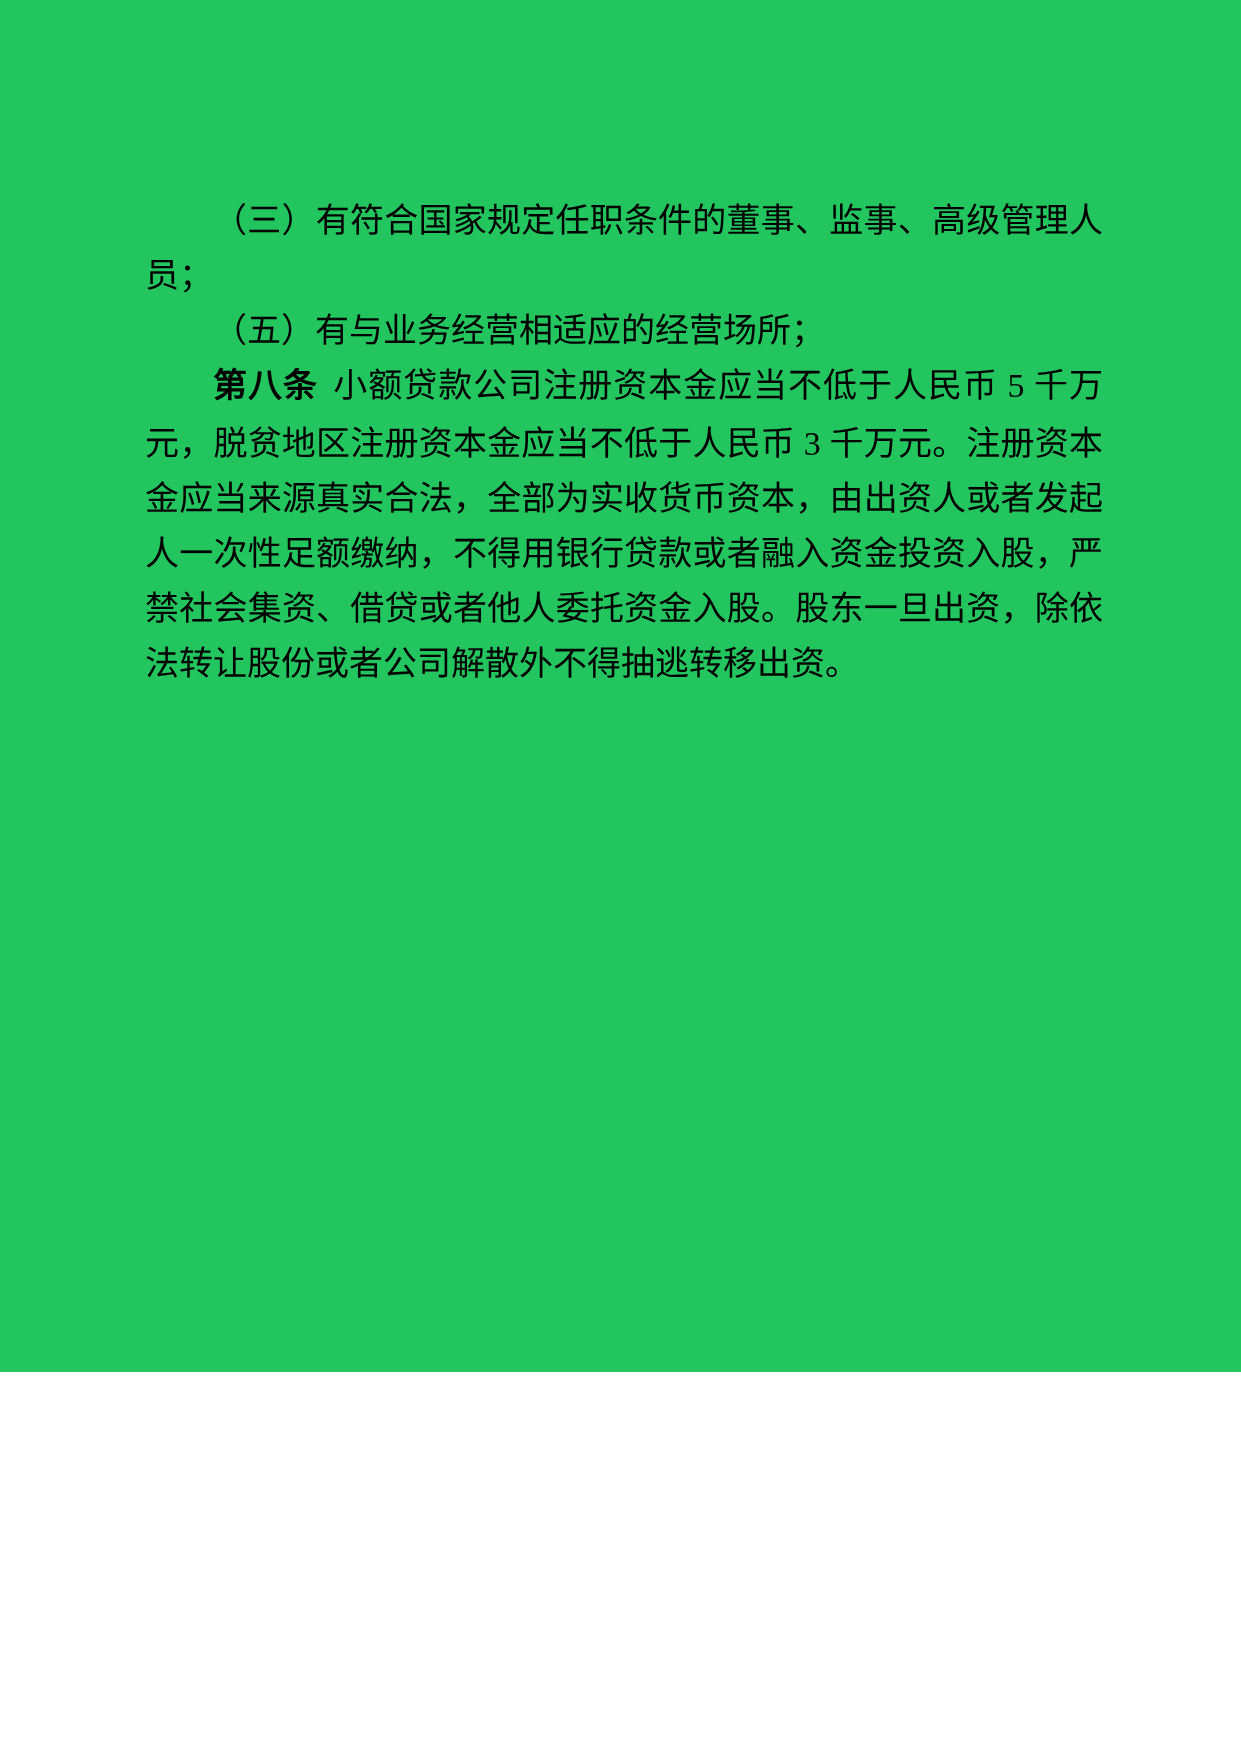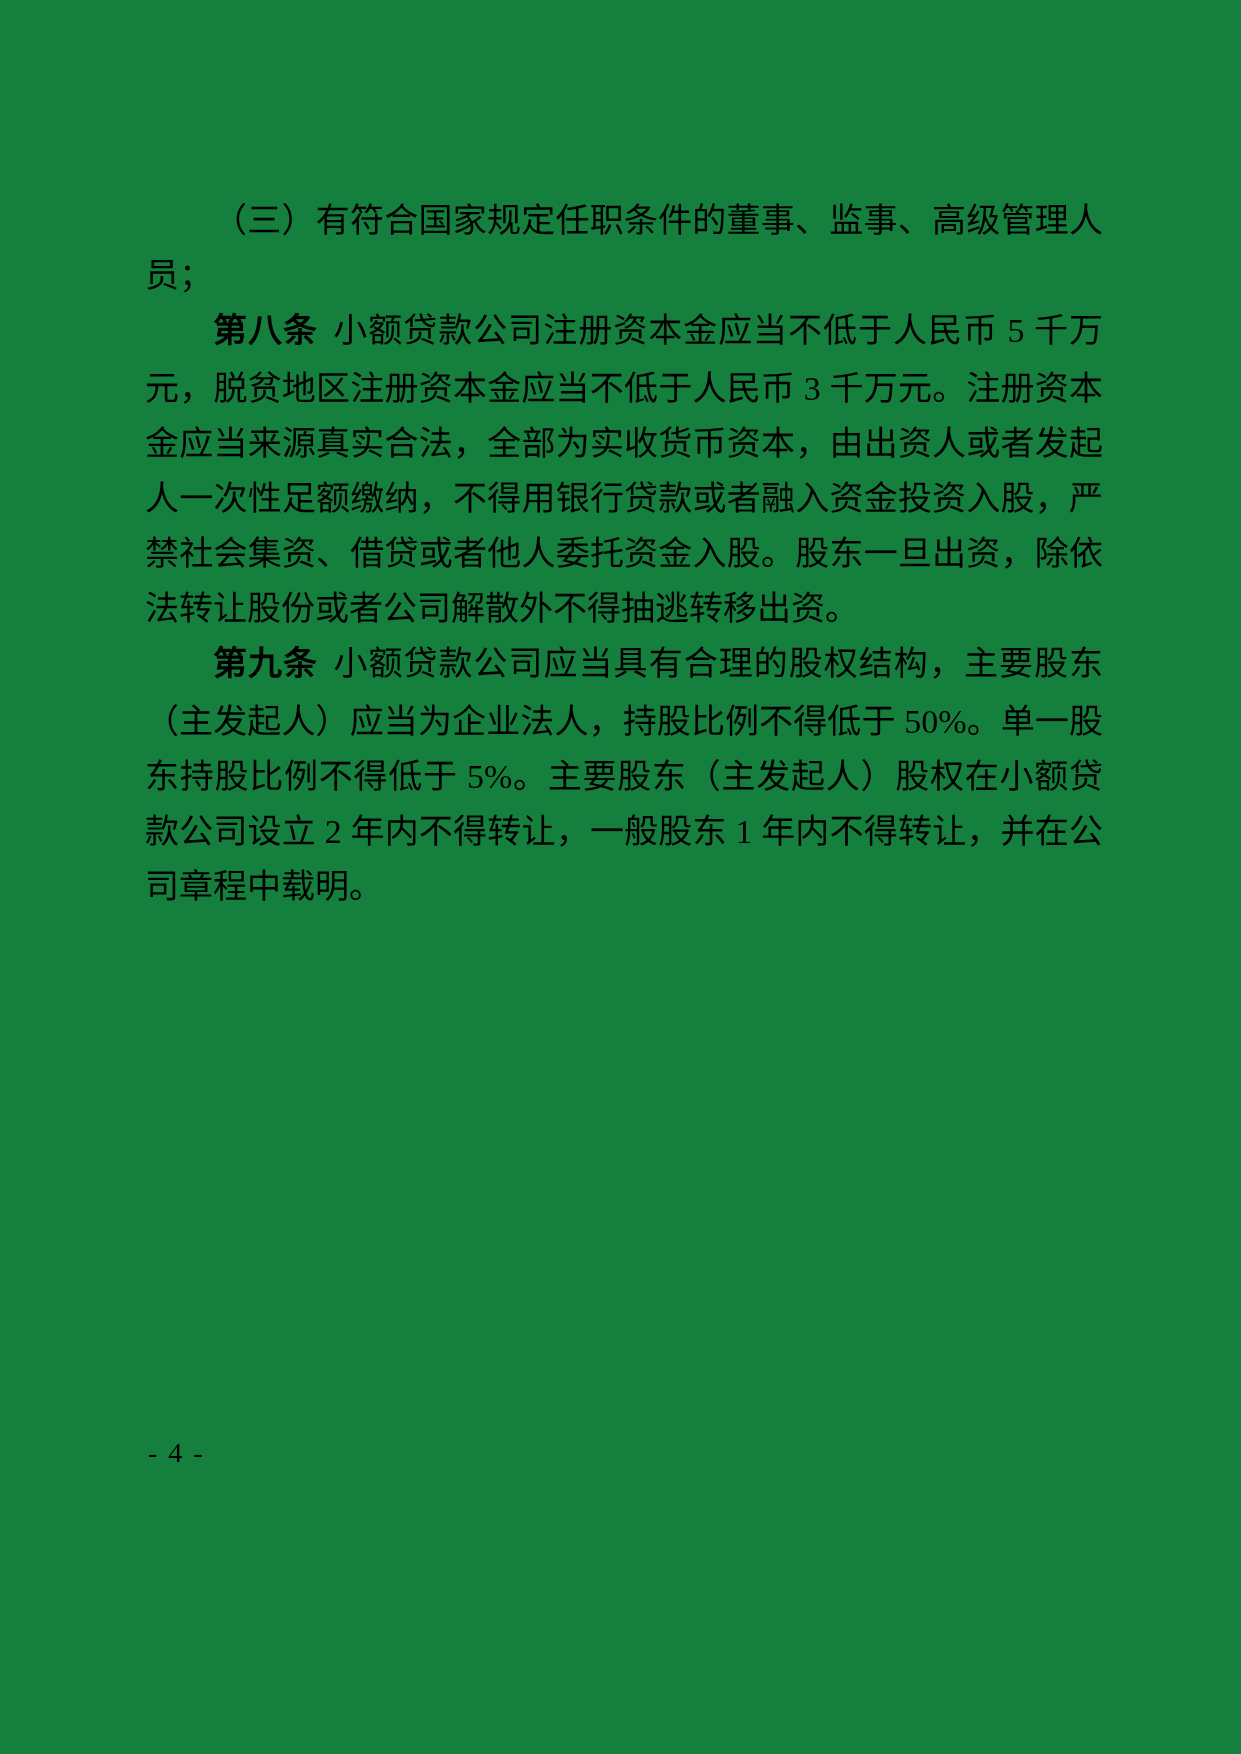--- a/index.html
+++ b/index.html
@@ -3,22 +3,22 @@
 <meta charset="utf-8">
 <style>
   html, body {
     margin: 0;
     padding: 0;
     background: #ffffff;
   }
   .page {
     position: relative;
     width: 1241px;
-    height: 1754px;
-    background: #15803d;
+    height: 1372px;
+    background: #22c55e;
     overflow: hidden;
     font-family: "Liberation Serif", "DejaVu Serif", serif;
     color: #000000;
   }
   .doc-body {
     position: absolute;
     left: 145px;
     top: 193px;
     width: 958px;
     font-size: 34px;
@@ -46,17 +46,17 @@
     color: #000000;
     font-family: "Liberation Serif", "DejaVu Serif", serif;
   }
 </style>
 </head>
 <body>
 
 <div class="page">
   <div class="doc-body">
       <p class="para"><span>（三）有符合国家规定任职条件的董事、监事、高级管理人员；</span></p>
+      <p class="para"><span>（五）有与业务经营相适应的经营场所；</span></p>
       <p class="para"><span class="lead">第八条</span><span>小额贷款公司注册资本金应当不低于人民币 5 千万元，脱贫地区注册资本金应当不低于人民币 3 千万元。注册资本金应当来源真实合法，全部为实收货币资本，由出资人或者发起人一次性足额缴纳，不得用银行贷款或者融入资金投资入股，严禁社会集资、借贷或者他人委托资金入股。股东一旦出资，除依法转让股份或者公司解散外不得抽逃转移出资。</span></p>
-      <p class="para"><span class="lead">第九条</span><span>小额贷款公司应当具有合理的股权结构，主要股东（主发起人）应当为企业法人，持股比例不得低于 50%。单一股东持股比例不得低于 5%。主要股东（主发起人）股权在小额贷款公司设立 2 年内不得转让，一般股东 1 年内不得转让，并在公司章程中载明。</span></p>
     </div>
   <div class="page-footer">- 4 -</div>
 </div>
 
 </body></html>

